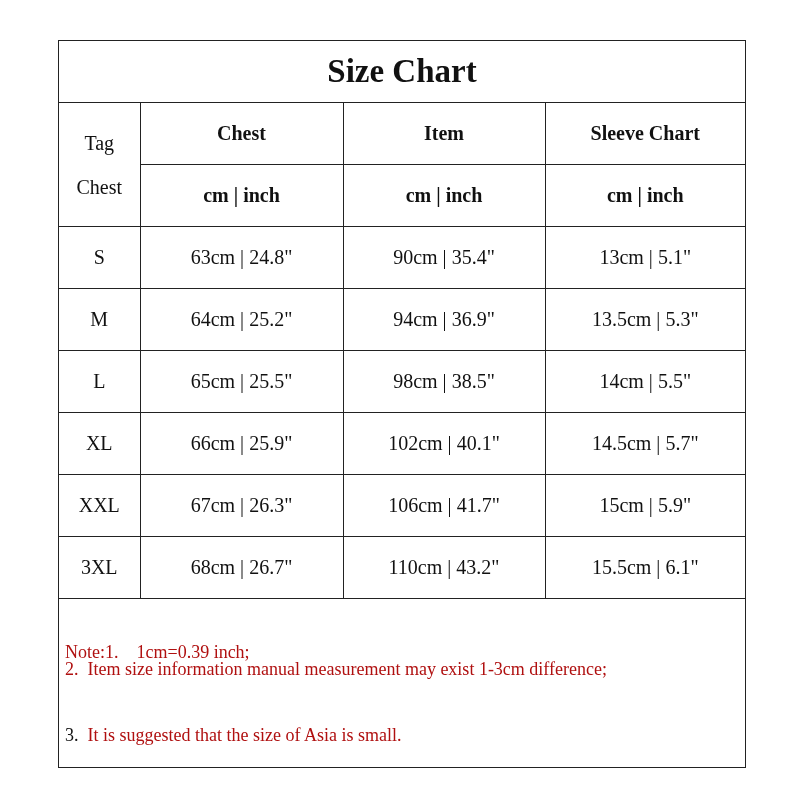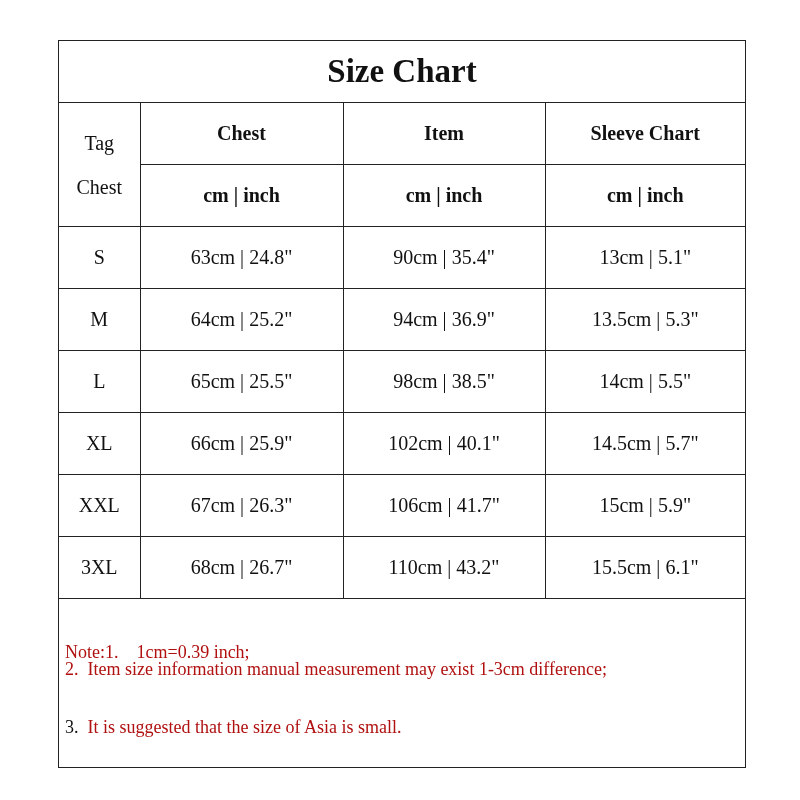--- a/index.html
+++ b/index.html
@@ -83,15 +83,15 @@
       <td>68cm | 26.7"</td>
       <td>110cm | 43.2"</td>
       <td>15.5cm | 6.1"</td>
     </tr>
   </tbody>
     </table>
 
   <div class="notes">
     <div class="note" style="top:26px; white-space:pre;margin-top:17px;">Note:1.    1cm=0.39 inch;</div>
     <div class="note" style="top:60px; white-space:pre;">2.  Item size information manual measurement may exist 1-3cm difference;</div>
-    <div class="note" style="top:118px; white-space:pre;"><span class="blk">3.</span><span>  It is suggested that the size of Asia is small.</span></div>
+    <div class="note" style="top:126px; white-space:pre;"><span class="blk">3.</span><span>  It is suggested that the size of Asia is small.</span></div>
   </div>
 </div>
 
 </body></html>

